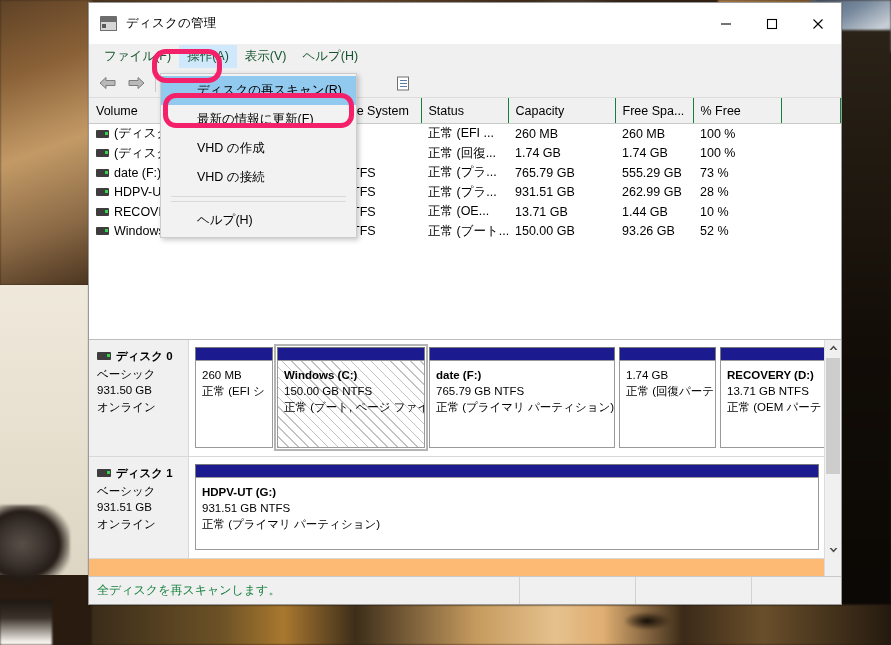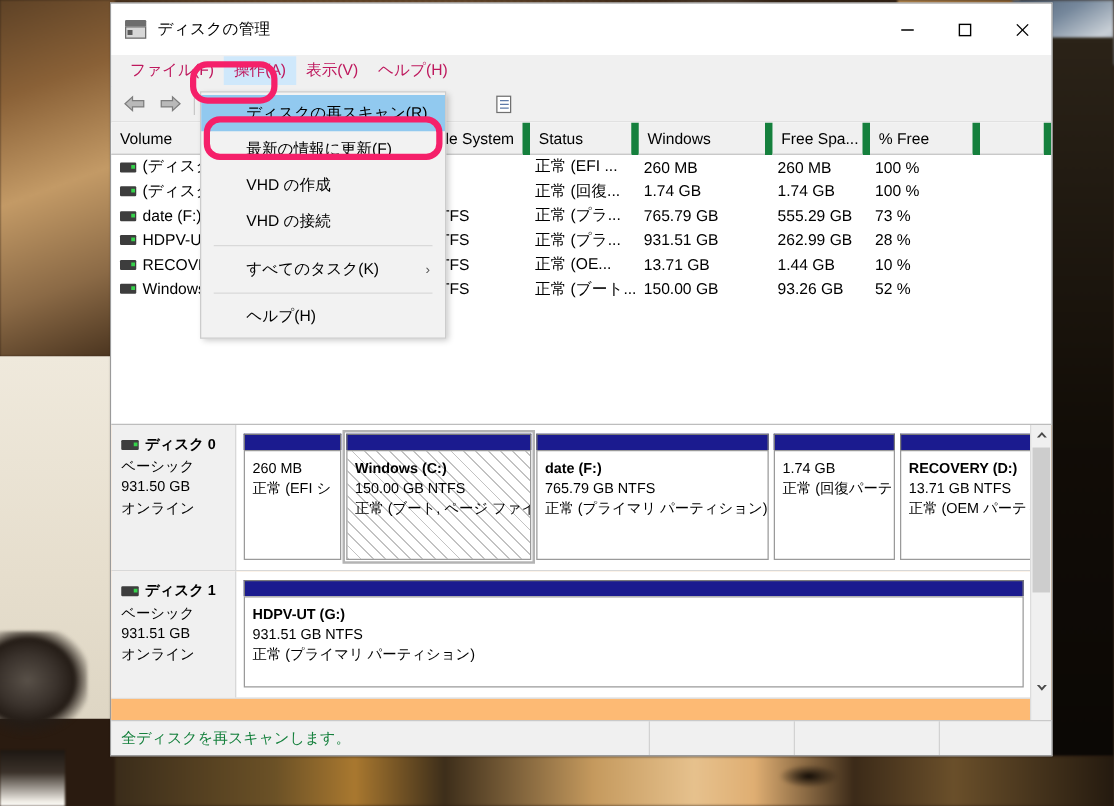--- a/index.html
+++ b/index.html
@@ -98,33 +98,33 @@
   .title-icon .shellTop{position:absolute;left:0;top:0;width:17px;height:5px;background:#6d6d6d;border-radius:1px 1px 0 0;}
   .title-icon .shellBody{position:absolute;left:0;top:5px;width:17px;height:10px;background:#d7d7d7;border:1px solid #6d6d6d;box-sizing:border-box;}
   .title-icon .dot{position:absolute;left:2px;top:8px;width:4px;height:4px;background:#5a5a5a;}
   .title-text{font-size:12.5px;color:#000;letter-spacing:.2px;}
   .win-btns{display:flex;flex:0 0 auto;}
   .win-btn{width:46px;display:flex;align-items:center;justify-content:center;color:#000;font-size:12px;}
   .win-btn svg{display:block;}
 
   
   .menubar{height:25px;background:#f0f0f0;display:flex;align-items:center;padding-left:7px;flex:0 0 auto;position:relative;}
-  .menu-item{font-size:12.5px;color:#be185d;padding:3px 8px;position:relative;white-space:nowrap;}
+  .menu-item{font-size:12.5px;color:#14532d;padding:3px 8px;position:relative;white-space:nowrap;}
   .menu-item.active{background:#cfe8fb;}
 
   
   .toolbar{height:28px;background:#f0f0f0;border-bottom:1px solid #dcdcdc;display:flex;align-items:center;padding-left:6px;gap:2px;flex:0 0 auto;}
   .tb-btn{width:26px;height:24px;display:flex;align-items:center;justify-content:center;}
   .tb-sep{width:1px;height:18px;background:#c8c8c8;margin:0 4px;}
 
   
   .listpane{flex:0 0 auto;height:241px;background:#fff;border-bottom:1px solid #bdbdbd;overflow:hidden;position:relative;}
   table.vol{border-collapse:collapse;width:100%;table-layout:fixed;font-size:12.5px;}
   table.vol th{
-    background:#f0f0f0;border-right:6px solid #15803d;border-bottom:1px solid #c9c9c9;
+    background:#f0f0f0;border-right:1px solid #15803d;border-bottom:1px solid #c9c9c9;
     font-weight:normal;text-align:left;padding:3px 0 3px 7px;height:19px;color:#000;
     overflow:hidden;white-space:nowrap;
   }
   table.vol td{
     padding:1px 0 1px 7px;height:17.5px;white-space:nowrap;overflow:hidden;color:#000;
     border:0;
   }
   .vol-cell{display:flex;align-items:center;gap:5px;}
   .vol-ico{width:13px;height:8px;background:#3d3d3d;border-radius:1px;position:relative;flex:0 0 auto;}
   .vol-ico::after{content:"";position:absolute;right:1px;top:2px;width:3px;height:3px;background:#35d24a;}
@@ -295,21 +295,21 @@
           <col style="width:88px">
           <col>
       </colgroup>
       <thead>
         <tr>
           <th>Volume</th>
           <th>Layout</th>
           <th>Type</th>
           <th>File System</th>
           <th>Status</th>
-          <th>Windows</th>
+          <th>Capacity</th>
           <th>Free Spa...</th>
           <th>% Free</th>
           <th></th>
         </tr>
       </thead>
       <tbody>
         <tr>
           <td>
               <div class="vol-cell">
                 <span class="vol-ico"></span>
@@ -513,22 +513,18 @@
     <div class="st-cell"></div>
   </div>
 </div>
 
 <div id="dropdown">
   <div class="dd-item sel">ディスクの再スキャン(R)</div>
   <div class="dd-item">最新の情報に更新(F)</div>
   <div class="dd-item">VHD の作成</div>
   <div class="dd-item">VHD の接続</div>
   <div class="dd-sep"></div>
-  <div class="dd-item">
-    <span>すべてのタスク(K)</span>
-    <span class="dd-sub">›</span>
-  </div>
   <div class="dd-sep"></div>
   <div class="dd-item">ヘルプ(H)</div>
 </div>
 
 <div class="pink" id="pink-menu"></div>
 <div class="pink" id="pink-item"></div>
 
 </body></html>

